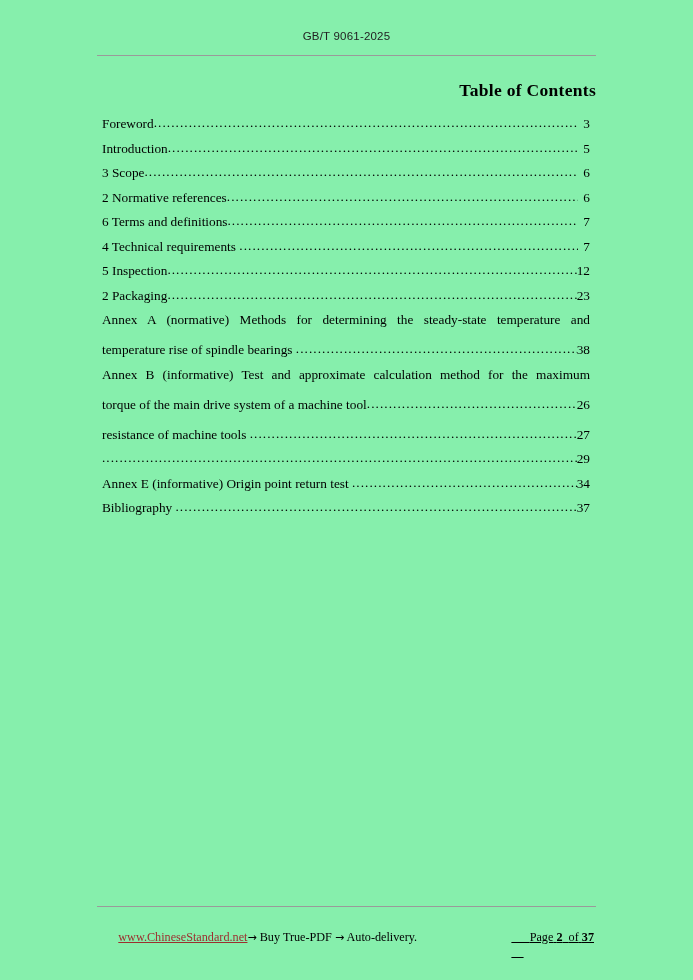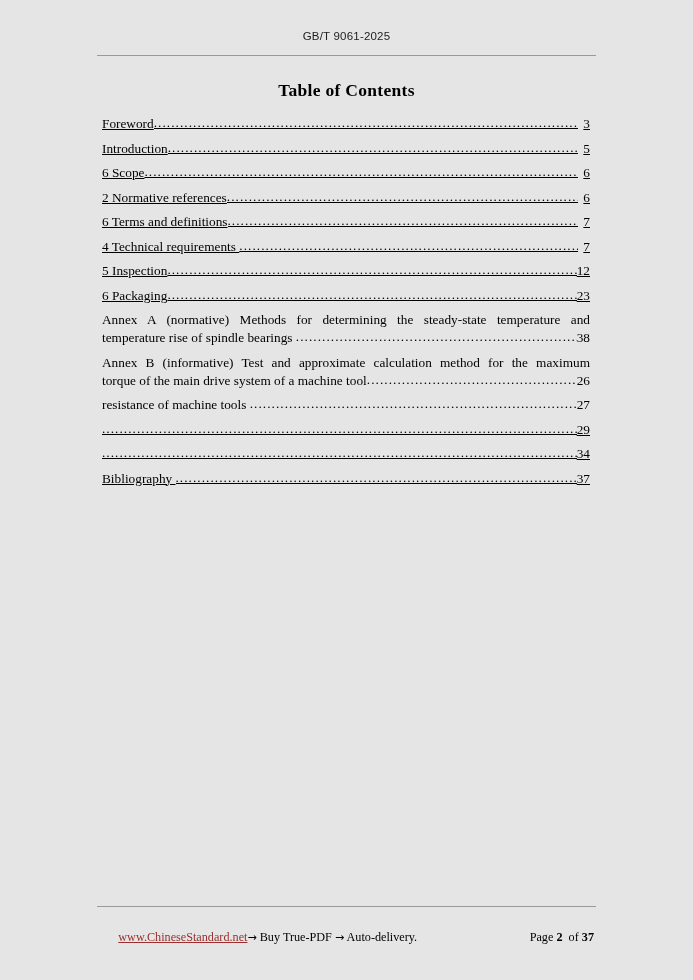--- a/index.html
+++ b/index.html
@@ -13,21 +13,21 @@
     position: relative;
     font-family: "Liberation Serif", serif;
     color: #000000;
     overflow: hidden;
   }
   .page {
     position: absolute;
     inset: 0;
     width: 693px;
     height: 980px;
-    background: #e5e5e5;
+    background: #86efac;
   }
 
   
   .header {
     position: absolute;
     top: 30px;
     left: 97px;
     width: 499px;
     text-align: center;
     font-family: "Liberation Sans", sans-serif;
@@ -43,21 +43,21 @@
     height: 1px;
     background: #9a9a9a;
   }
 
   
   .doc-title {
     position: absolute;
     top: 80px;
     left: 97px;
     width: 499px;
-    text-align: center;
+    text-align: right;
     font-family: "Liberation Serif", serif;
     font-weight: bold;
     font-size: 17.5px;
     letter-spacing: 0.3px;
   }
 
   
   .toc {
     position: absolute;
     top: 116px;
@@ -69,21 +69,20 @@
     font-size: 13.3px;
     line-height: 16px;
     margin-bottom: 8.5px;
     color: #000;
   }
   
   .toc-line {
     display: flex;
     align-items: flex-end;
     width: 100%;
-    text-decoration: underline;
   }
   .toc-label {
     white-space: pre;
     flex: 0 0 auto;
   }
   .toc-dots {
     flex: 1 1 auto;
     overflow: hidden;
     white-space: nowrap;
     margin: 0 0px 0 0px;
@@ -104,21 +103,21 @@
   .toc-entry.multi .first-line {
     text-align: justify;
     text-align-last: justify;
     width: 100%;
     white-space: normal;
   }
   .toc-entry.multi .second-line {
     display: flex;
     align-items: flex-end;
     width: 100%;
-    margin-top: 2px;
+    margin-top: 14px;
   }
 
   
   .footer-rule {
     position: absolute;
     top: 906px;
     left: 97px;
     width: 499px;
     height: 1px;
     background: #9a9a9a;
@@ -142,20 +141,21 @@
   }
   .footer-link {
     color: #9c2f2f;
     text-decoration: underline;
   }
   .footer-right {
     position: absolute;
     right: 2px;
     top: 0;
     white-space: pre;
+    text-decoration: underline;
   }
   .footer-right .pg-num {
     font-weight: bold;
   }
   .arrow {
     font-family: "DejaVu Sans", sans-serif;
     font-size: 11px;
   }
 </style>
 </head>
@@ -183,21 +183,21 @@
     <div class="toc-entry">
       <div class="toc-line">
         <span class="toc-label">Introduction</span>
         <span class="toc-dots">....................................................................................................................................</span>
         <span class="toc-page">5</span>
       </div>
     </div>
 
     <div class="toc-entry">
       <div class="toc-line">
-        <span class="toc-label">6 Scope</span>
+        <span class="toc-label">3 Scope</span>
         <span class="toc-dots">....................................................................................................................................</span>
         <span class="toc-page">6</span>
       </div>
     </div>
 
     <div class="toc-entry">
       <div class="toc-line">
         <span class="toc-label">2 Normative references</span>
         <span class="toc-dots">....................................................................................................................................</span>
         <span class="toc-page">6</span>
@@ -223,21 +223,21 @@
     <div class="toc-entry">
       <div class="toc-line">
         <span class="toc-label">5 Inspection</span>
         <span class="toc-dots">....................................................................................................................................</span>
         <span class="toc-page">12</span>
       </div>
     </div>
 
     <div class="toc-entry">
       <div class="toc-line">
-        <span class="toc-label">6 Packaging</span>
+        <span class="toc-label">2 Packaging</span>
         <span class="toc-dots">....................................................................................................................................</span>
         <span class="toc-page">23</span>
       </div>
     </div>
 
     <div class="toc-entry multi">
       <div class="first-line">Annex A (normative) Methods for determining the steady-state temperature and</div>
       <div class="second-line">
         <span class="toc-label">temperature rise of spindle bearings </span>
         <span class="toc-dots">....................................................................................................................................</span>
@@ -264,20 +264,21 @@
 
     <div class="toc-entry">
       <div class="toc-line">
         <span class="toc-dots">....................................................................................................................................</span>
         <span class="toc-page">29</span>
       </div>
     </div>
 
     <div class="toc-entry">
       <div class="toc-line">
+        <span class="toc-label">Annex E (informative) Origin point return test </span>
         <span class="toc-dots">....................................................................................................................................</span>
         <span class="toc-page">34</span>
       </div>
     </div>
 
     <div class="toc-entry">
       <div class="toc-line">
         <span class="toc-label">Bibliography </span>
         <span class="toc-dots">....................................................................................................................................</span>
         <span class="toc-page">37</span>

